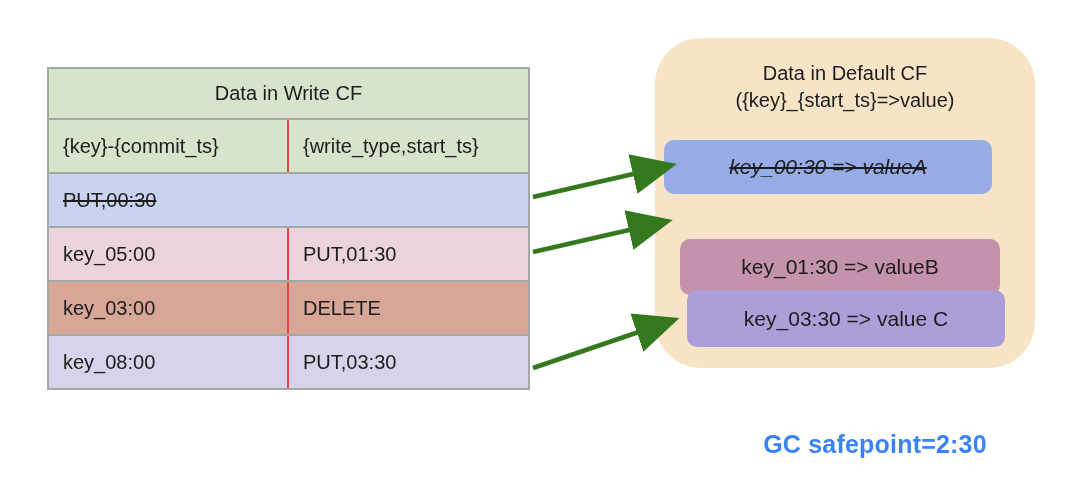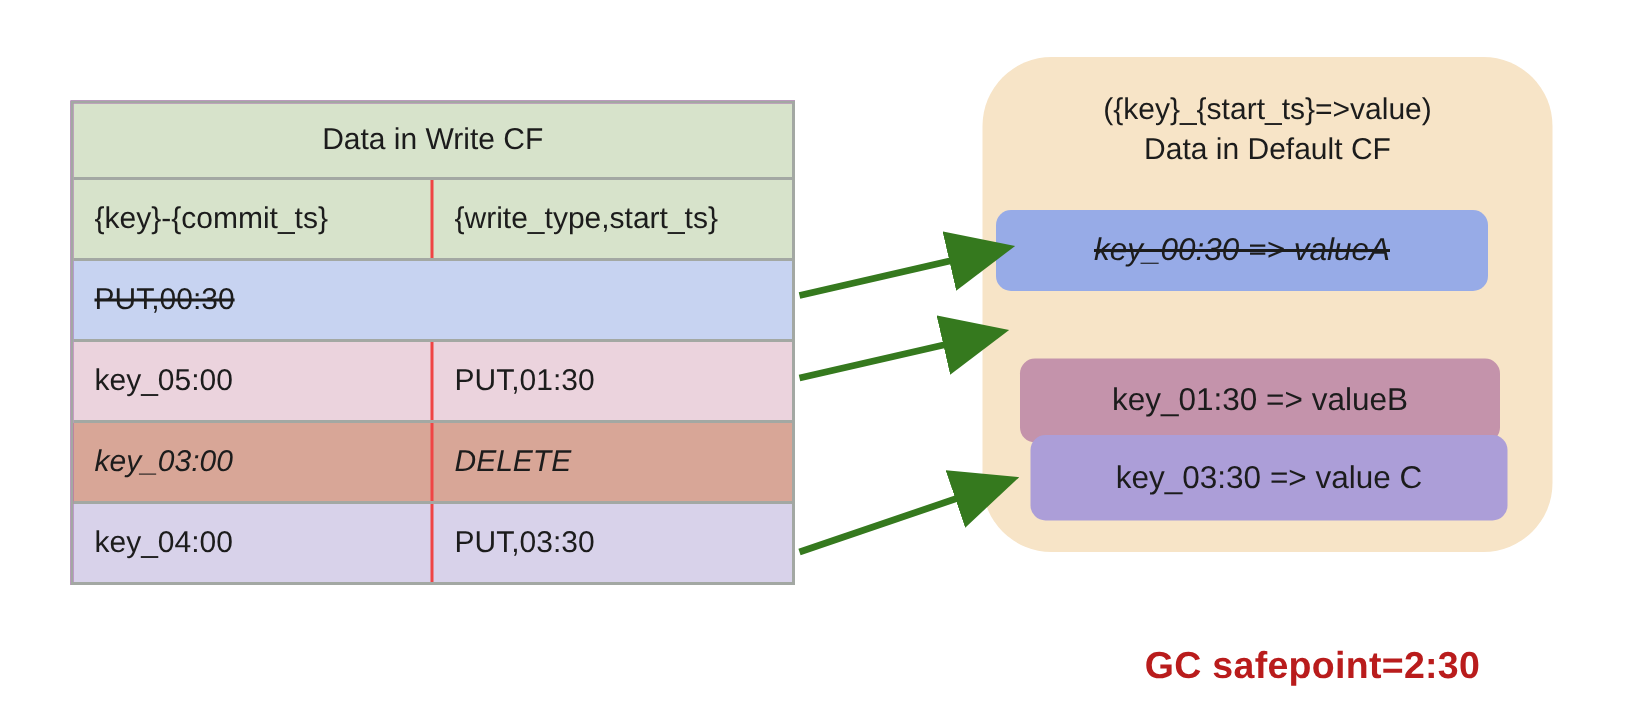--- a/index.html
+++ b/index.html
@@ -69,35 +69,35 @@
 
     <div class="t-row" style="background: rgb(199, 211, 241);">
       <div class="t-cell strike">PUT,00:30</div>
     </div>
 
     <div class="t-row" style="background: rgb(235, 211, 221);">
       <div class="t-cell">key_05:00</div>
       <div class="t-cell">PUT,01:30</div>
     </div>
 
-    <div class="t-row" style="background: rgb(216, 166, 151); font-style: italic;">
+    <div class="t-row" style="background: rgb(216, 166, 151);">
       <div class="t-cell">key_03:00</div>
       <div class="t-cell">DELETE</div>
     </div>
 
     <div class="t-row" style="background: rgb(216, 210, 234);">
-      <div class="t-cell">key_04:00</div>
+      <div class="t-cell">key_08:00</div>
       <div class="t-cell">PUT,03:30</div>
     </div>
   </div>
 
   <div class="panel" style="background: rgb(247, 228, 199);">
     <div class="panel-title">
+      <div>Data in Default CF</div>
       <div>({key}_{start_ts}=&gt;value)</div>
-      <div>Data in Default CF</div>
     </div>
 
     <div class="entry entry-0" style="background: rgb(151, 171, 231);">
       <span class="strike">key_00:30 =&gt; valueA</span>
     </div>
     <div class="entry entry-1" style="background: rgb(196, 147, 171);">
       <span>key_01:30 =&gt; valueB</span>
     </div>
     <div class="entry entry-2" style="background: rgb(172, 158, 216); justify-content: center;">
       <span>key_03:30 =&gt; value C</span>
@@ -108,15 +108,15 @@
     <defs>
       <marker id="ah" markerWidth="10" markerHeight="9" refX="8" refY="4.5" orient="auto">
         <path class="arrow-head" d="M0,0 L10,4.5 L0,9 Z"></path>
       </marker>
     </defs>
     <line class="arrow-line" x1="533" y1="197" x2="668" y2="166" marker-end="url(#ah)"></line>
     <line class="arrow-line" x1="533" y1="252" x2="664" y2="222" marker-end="url(#ah)"></line>
     <line class="arrow-line" x1="533" y1="368" x2="671" y2="321" marker-end="url(#ah)"></line>
   </svg>
 
-  <div class="gc-note" style="color: #b91c1c;">GC safepoint=2:30</div>
+  <div class="gc-note" style="color: #3b82f6;">GC safepoint=2:30</div>
 
 </div>
 
 </body></html>

